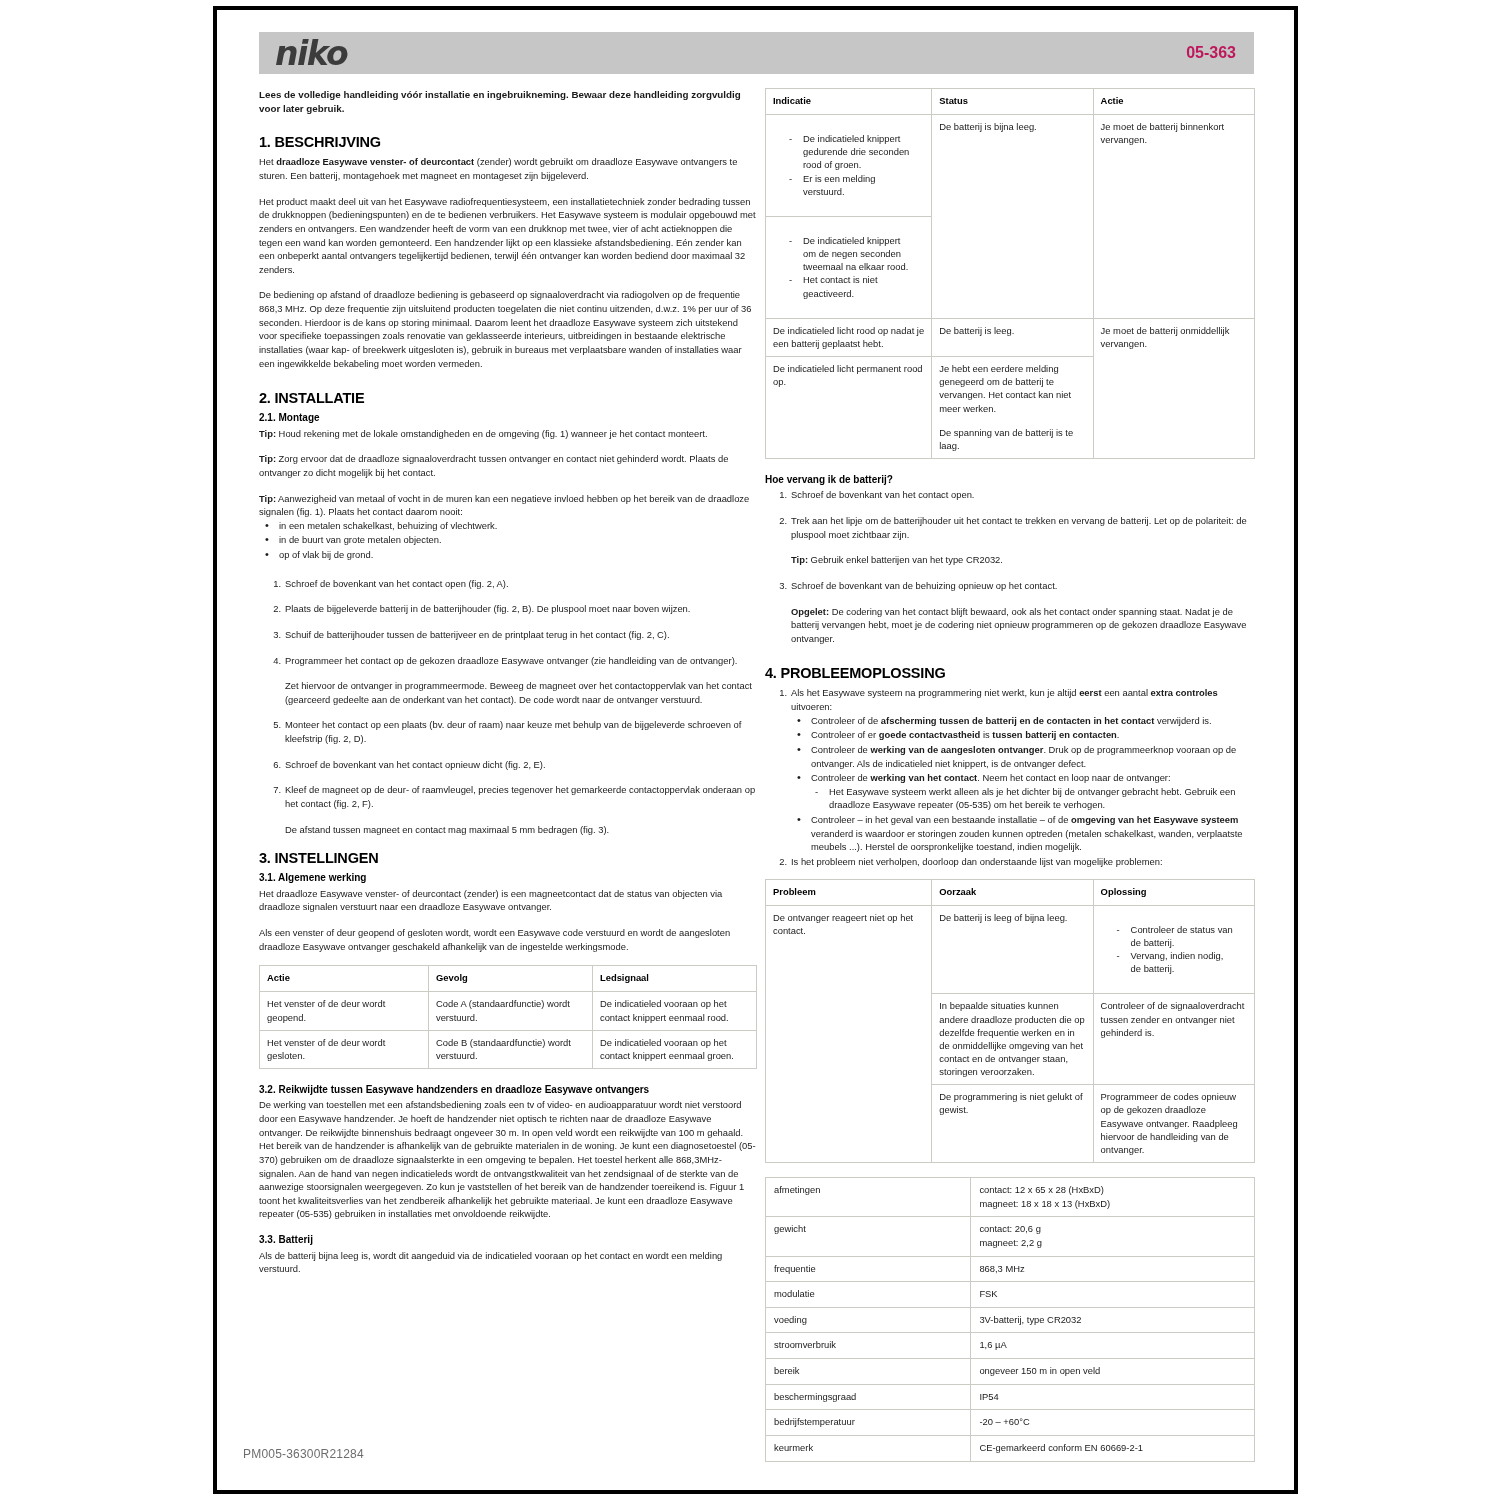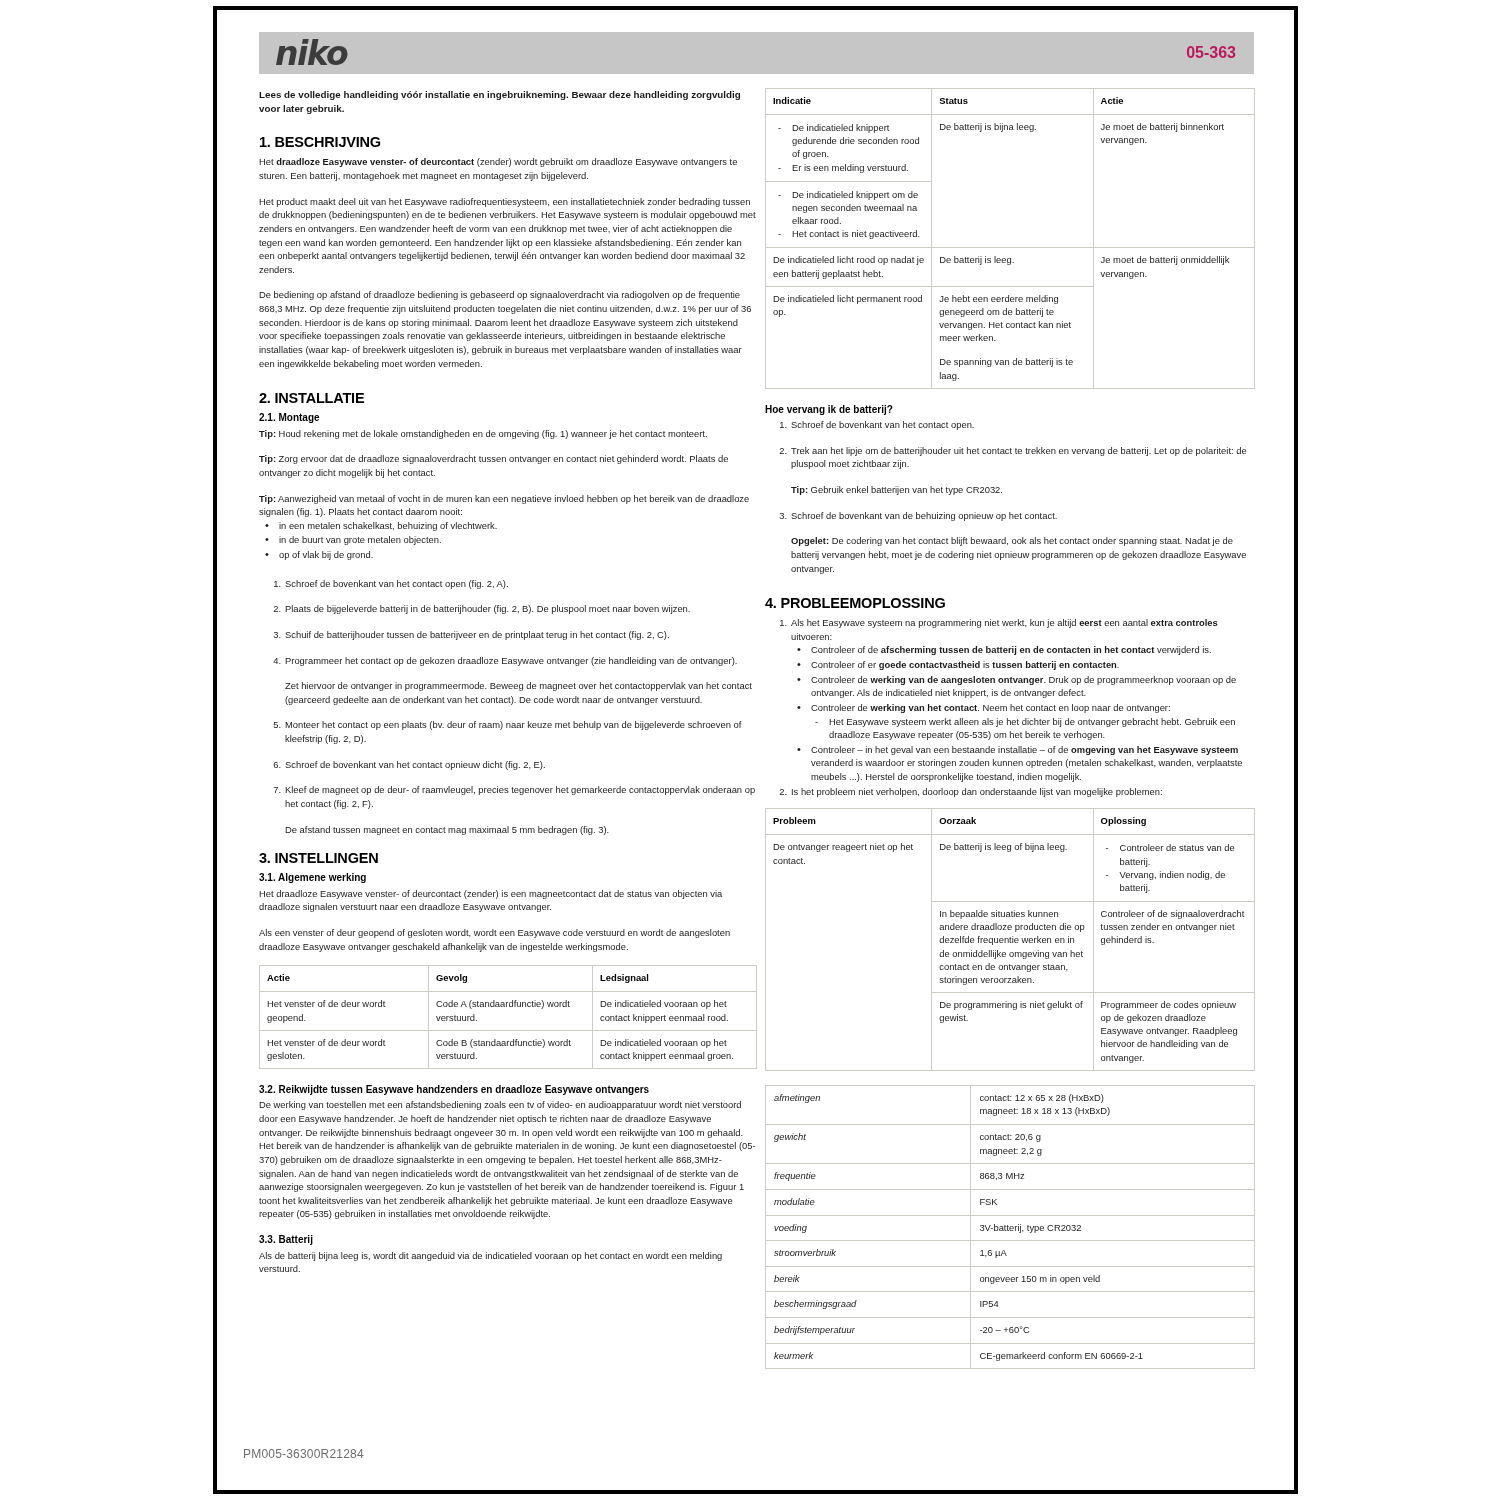--- a/index.html
+++ b/index.html
@@ -131,37 +131,37 @@
     border: 1px solid #ccccc4;
     padding: 5px 7px 6px 7px;
     vertical-align: top;
     text-align: left;
   }
   table.doc th {
     font-weight: bold;
     color: #000;
     padding-bottom: 7px;
   }
-  td ul.dash { margin: 1px; }
+  td ul.dash { margin: 12px; }
   td ul.dash > li { margin-bottom: 0; }
   .spacer-line { height: 11px; }
 
   
   table.spec {
     width: 100%;
     border-collapse: collapse;
     font-size: 9.4px;
     line-height: 1.45;
   }
   table.spec td {
     border: 1px solid #ccccc4;
     padding: 5px 8px 6px 8px;
     vertical-align: top;
   }
-  table.spec td.k { width: 42%; font-style: italic; }
+  table.spec td.k { width: 42%; }
 
   .footer {
     position: absolute;
     left: 26px; top: 1437px;
     font-size: 12px;
     color: #6d6d6d;
     letter-spacing: 0.2px;
   }
 </style>
 </head>

